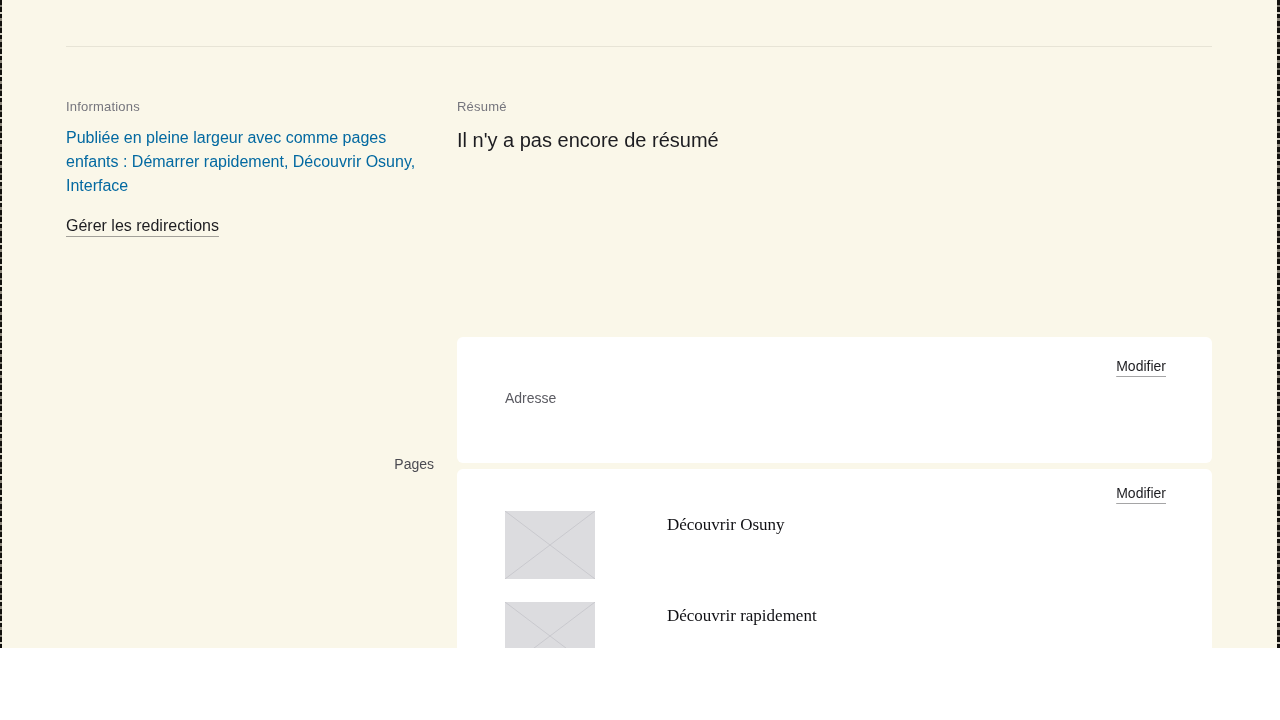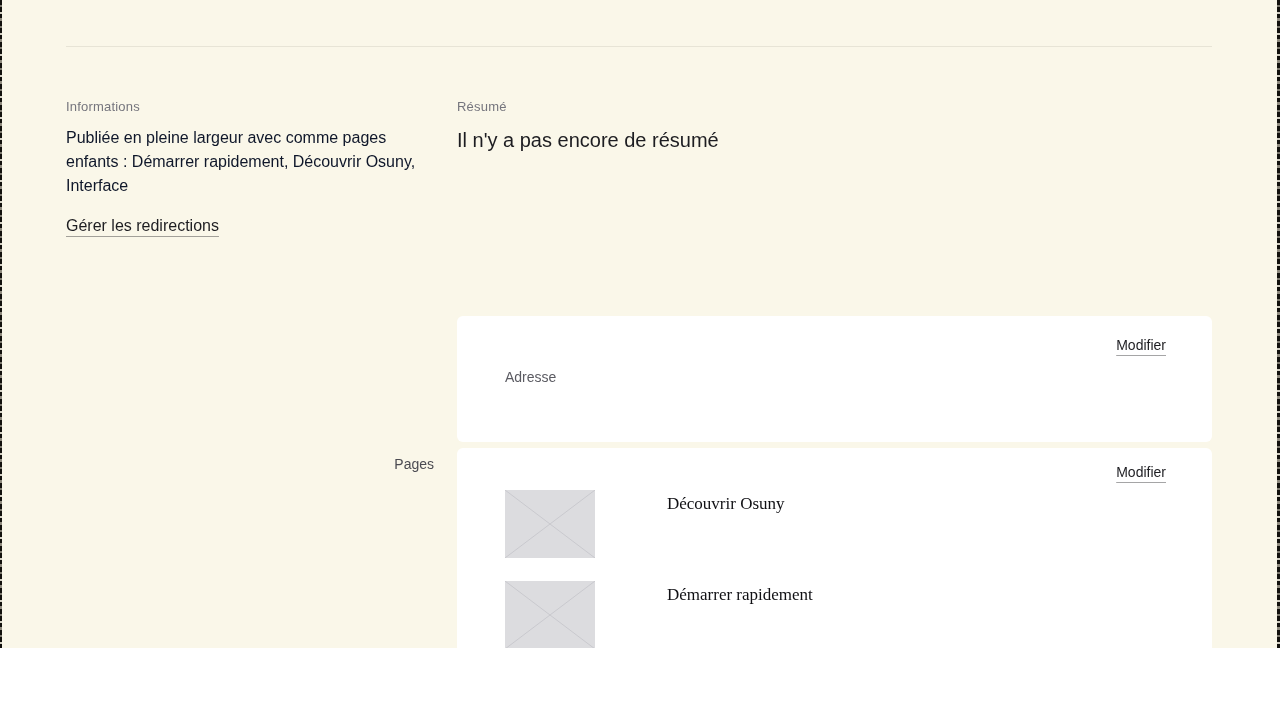--- a/index.html
+++ b/index.html
@@ -53,21 +53,21 @@
   .info-label   { left: 66px;  top: 99px; }
   .resume-label { left: 457px; top: 99px; text-align: right; }
 
   .info-text {
     position: absolute;
     left: 66px;
     top: 126px;
     width: 352px;
     font-size: 16px;
     line-height: 24px;
-    color: #0f172a;
+    color: #0369a1;
   }
   .link {
     color: #1d1d21;
     text-decoration: underline;
     text-decoration-thickness: 1px;
     text-decoration-color: rgba(29, 29, 33, 0.4);
     text-underline-offset: 5px;
     cursor: pointer;
   }
   .info-link {
@@ -94,20 +94,21 @@
   }
   .label-contact { top: 329px; }
   .label-pages   { top: 456px; }
 
   .card {
     position: absolute;
     left: 457px;
     width: 755px;
     background: #ffffff;
     border-radius: 6px;
+    margin-top: 21px;
   }
   .card-contact { top: 316px; height: 126px; }
   .card-pages   { top: 448px; height: 239px; }
 
   .card .modifier {
     position: absolute;
     right: 46px;
     font-size: 14px;
   }
   .card-contact .modifier { top: 21px; }
@@ -192,19 +193,19 @@
       </svg>
       <a class="page-title">Découvrir Osuny</a>
     </div>
 
     <div class="page-item page-item-2">
       <svg class="thumb" viewBox="0 0 90 68">
         <rect x="0" y="0" width="90" height="68" fill="#dcdcdf"></rect>
         <line x1="0" y1="0" x2="90" y2="68" stroke="#c9c9ce" stroke-width="1"></line>
         <line x1="90" y1="0" x2="0" y2="68" stroke="#c9c9ce" stroke-width="1"></line>
       </svg>
-      <a class="page-title">Démarrer rapidement</a>
+      <a class="page-title">Découvrir rapidement</a>
     </div>
   </div>
 
   <button class="bottom-button"></button>
 
 </div>
 
 </body></html>

